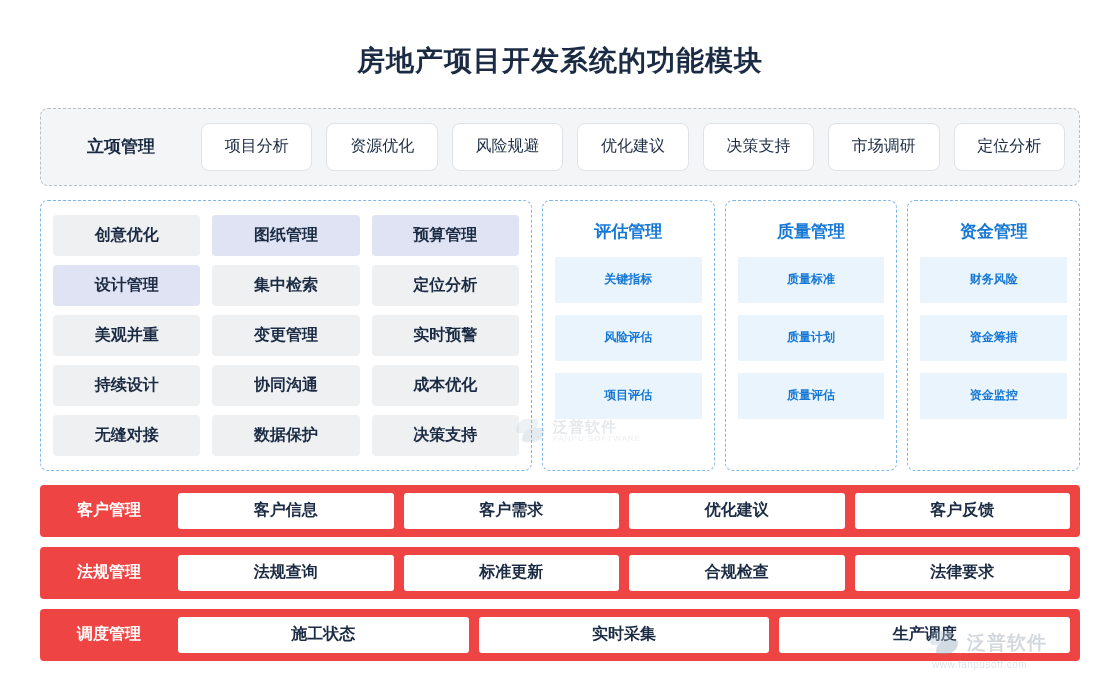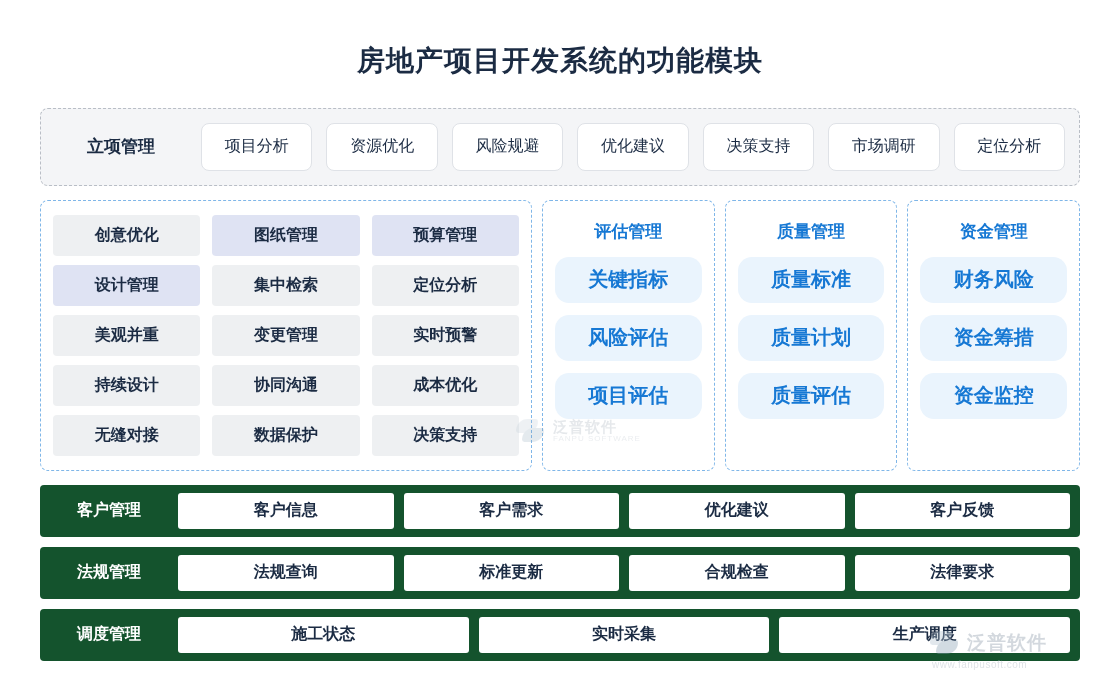--- a/index.html
+++ b/index.html
@@ -122,38 +122,38 @@
     font-size: 17px;
     font-weight: bold;
     color: #1678d4;
     text-align: center;
     height: 26px;
     line-height: 26px;
   }
   .mid-box.narrow .ncell {
     height: 46px;
     background: #eaf4fd;
-    border-radius: 14px;
+    border-radius: 1px;
     display: flex;
     align-items: center;
     justify-content: center;
-    font-size: 20px;
+    font-size: 12px;
     font-weight: bold;
     color: #1678d4;
   }
 
   
   .bars {
     margin: 14px 20px 0 20px;
     display: flex;
     flex-direction: column;
     gap: 10px;
   }
   .bar {
-    background: #14532d;
+    background: #ef4444;
     border-radius: 4px;
     height: 52px;
     display: flex;
     align-items: center;
     padding: 0 10px;
     gap: 10px;
     box-sizing: border-box;
   }
   .bar .blead {
     width: 118px;

